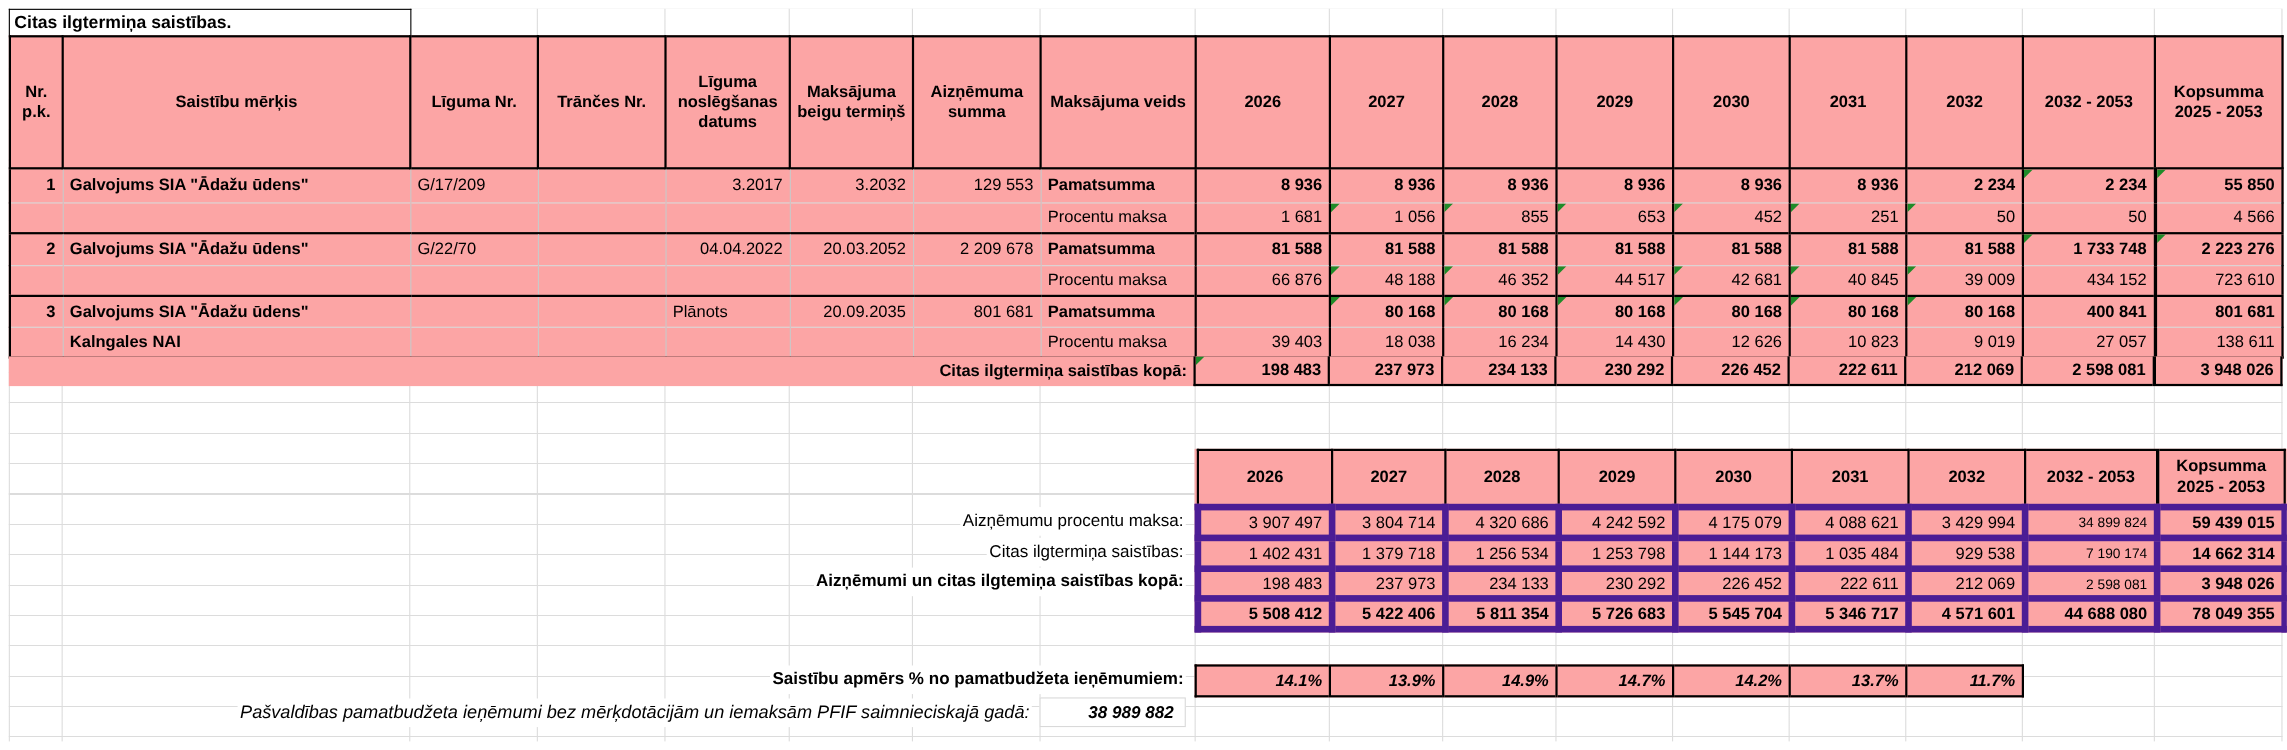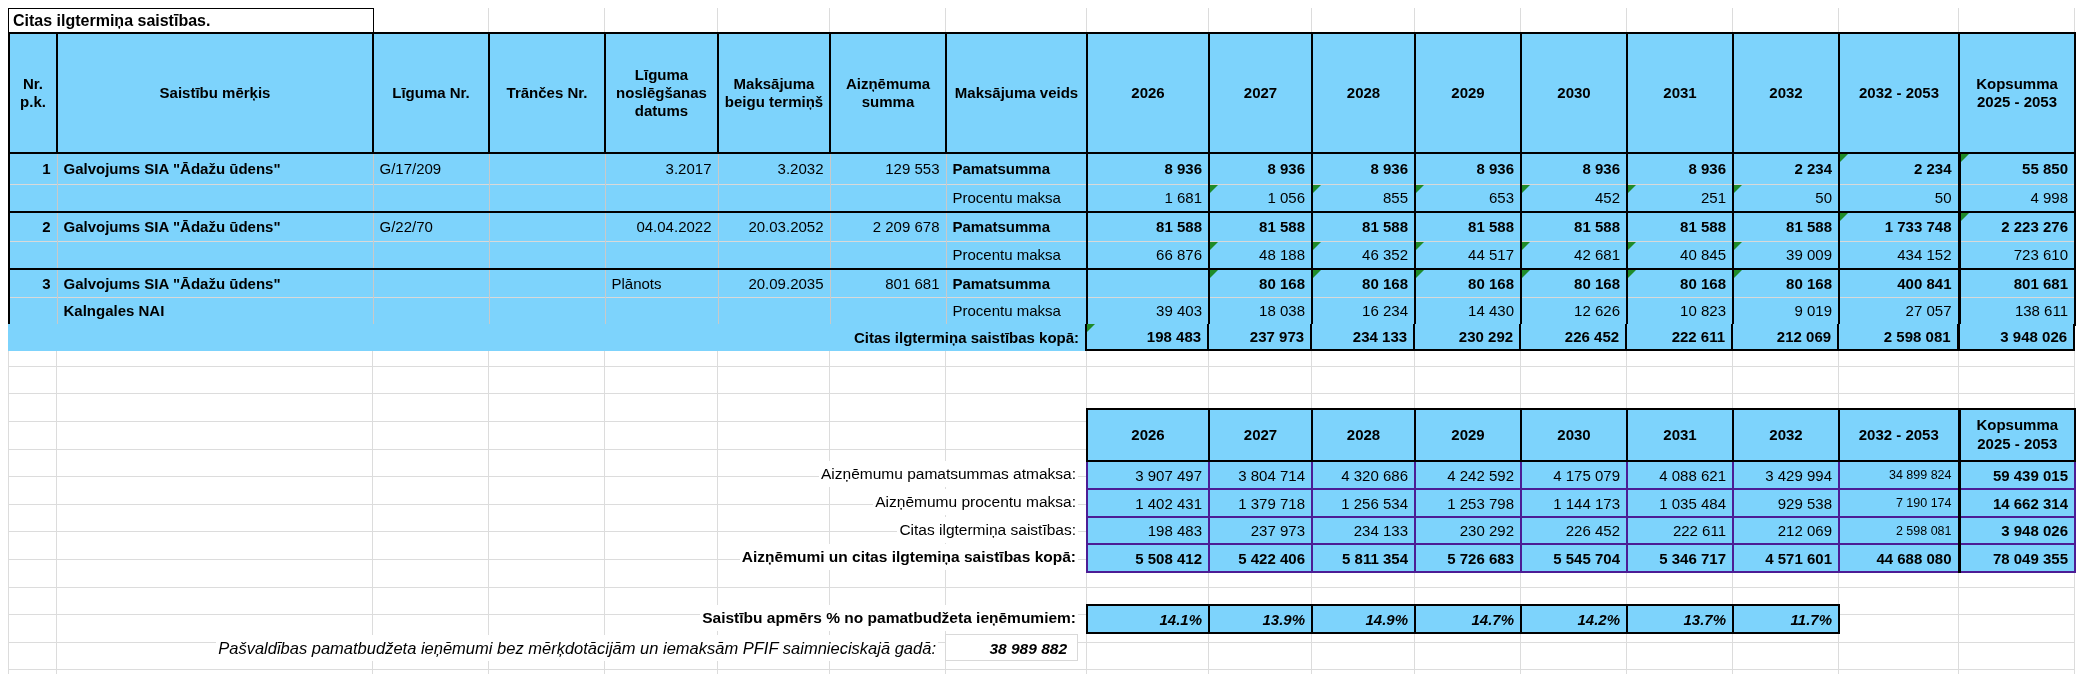--- a/index.html
+++ b/index.html
@@ -21,21 +21,21 @@
     background-repeat:no-repeat;
     background-size:100% 100%,1px 100%,1px 100%,1px 100%,1px 100%,1px 100%,1px 100%,1px 100%,1px 100%,1px 100%,1px 100%,1px 100%,1px 100%,1px 100%,1px 100%,1px 100%,1px 100%,1px 100%,1px 100%;
     background-position:0 0,0 0,48px 0,364px 0,480px 0,596px 0,709px 0,821px 0,937px 0,1078px 0,1200px 0,1303px 0,1406px 0,1512px 0,1618px 0,1724px 0,1830px 0,1950px 0,2066px 0;
   }
   .abs{position:absolute;z-index:1;}
   .title-cell{
     left:8px;top:8px;width:360px;height:23px;background:#fff;
     border:1px solid #000;border-bottom:none;
     font-weight:bold;font-size:16px;line-height:23px;padding-left:4px;
   }
-  table{border-collapse:collapse;table-layout:fixed;background:#7dd3fc;}
+  table{border-collapse:collapse;table-layout:fixed;background:#fca5a5;}
   td,th{overflow:hidden;white-space:nowrap;font-size:15px;padding:0 6px;vertical-align:middle;position:relative;}
   .ra{text-align:right;} .la{text-align:left;} .b{font-weight:bold;} .small{font-size:12.5px;}
   
   #t1{left:8px;top:32px;width:2066px;border:2.5px solid #000;}
   #t1 th{
     border:2px solid #000;font-weight:bold;text-align:center;
     white-space:pre-line;line-height:1.22;padding:0 2px;font-size:15px;
   }
   #t1 td{border-left:1px solid #c9c9c9;border-top:1px solid #d9d9d9;}
   #t1 td:first-child{border-left:none;}
@@ -44,21 +44,21 @@
   #t1 td.kc{border-left:3px solid #000;}
   
   #t1tot{left:8px;top:324px;width:2066px;}
   #t1tot td{border:none;}
   #t1tot td.yc{border-left:2px solid #000;border-bottom:2.5px solid #000;}
   #t1tot td.kc{border-left:3px solid #000;}
   #t1tot td.lastc{border-right:2.5px solid #000;}
   
   #t2{left:1086px;top:408px;width:988px;border:2.5px solid #000;}
   #t2 th{border:2px solid #000;font-weight:bold;text-align:center;white-space:pre-line;line-height:1.25;}
-  #t2 td{border:2px solid #4c1d95;text-align:right;}
+  #t2 td{border:6px solid #4c1d95;text-align:right;}
   #t2 td.kc,#t2 th.kc{border-left:3px solid #000;}
   
   #tp{left:1086px;top:604px;width:752px;border:2.5px solid #000;}
   #tp td{border-left:2px solid #000;font-weight:bold;text-align:right;height:26px;font-style:italic;}
   #tp td:first-child{border-left:none;}
   
   .rlabel{display:flex;justify-content:flex-end;align-items:center;}
   .rlabel span{background:#fff;padding:0 2px;line-height:26px;}
   .green-flag::before{
     content:"";position:absolute;top:0;left:0;width:0;height:0;
@@ -152,21 +152,21 @@
           <td></td>
           <td class="la">Procentu maksa</td>
           <td class="ra yc">1 681</td>
           <td class="ra yc green-flag">1 056</td>
           <td class="ra yc green-flag">855</td>
           <td class="ra yc green-flag">653</td>
           <td class="ra yc green-flag">452</td>
           <td class="ra yc green-flag">251</td>
           <td class="ra yc green-flag">50</td>
           <td class="ra yc">50</td>
-          <td class="ra yc kc">4 998</td>
+          <td class="ra yc kc">4 566</td>
         </tr>
         <tr class="gstart" style="height: 29px;">
           <td class="b ra">2</td>
           <td class="b la">Galvojums SIA "Ādažu ūdens"</td>
           <td class="la">G/22/70</td>
           <td class="la"></td>
           <td class="ra">04.04.2022</td>
           <td class="ra">20.03.2052</td>
           <td class="ra">2 209 678</td>
           <td class="b la">Pamatsumma</td>
@@ -343,23 +343,20 @@
           <td class="ra b">5 726 683</td>
           <td class="ra b">5 545 704</td>
           <td class="ra b">5 346 717</td>
           <td class="ra b">4 571 601</td>
           <td class="ra b">44 688 080</td>
           <td class="ra b kc">78 049 355</td>
         </tr>
       </tbody>
   </table>
   <div class="abs" id="t2labels" style="left:8px;top:460px;width:1070px;">
-      <div class="rlabel" style="height: 28px;">
-        <span style="font-size: 15.5px;">Aizņēmumu pamatsummas atmaksa:</span>
-      </div>
       <div class="rlabel" style="height: 28px; margin-left: 12px;">
         <span style="font-size: 15.5px;">Aizņēmumu procentu maksa:</span>
       </div>
       <div class="rlabel" style="height: 27px; align-items: flex-end;">
         <span style="font-size: 15.5px;">Citas ilgtermiņa saistības:</span>
       </div>
       <div class="rlabel" style="height: 28px;">
         <span class="b" style="font-size: 15.5px; text-align: right;">Aizņēmumi un citas ilgtemiņa saistības kopā:</span>
       </div>
     </div>

